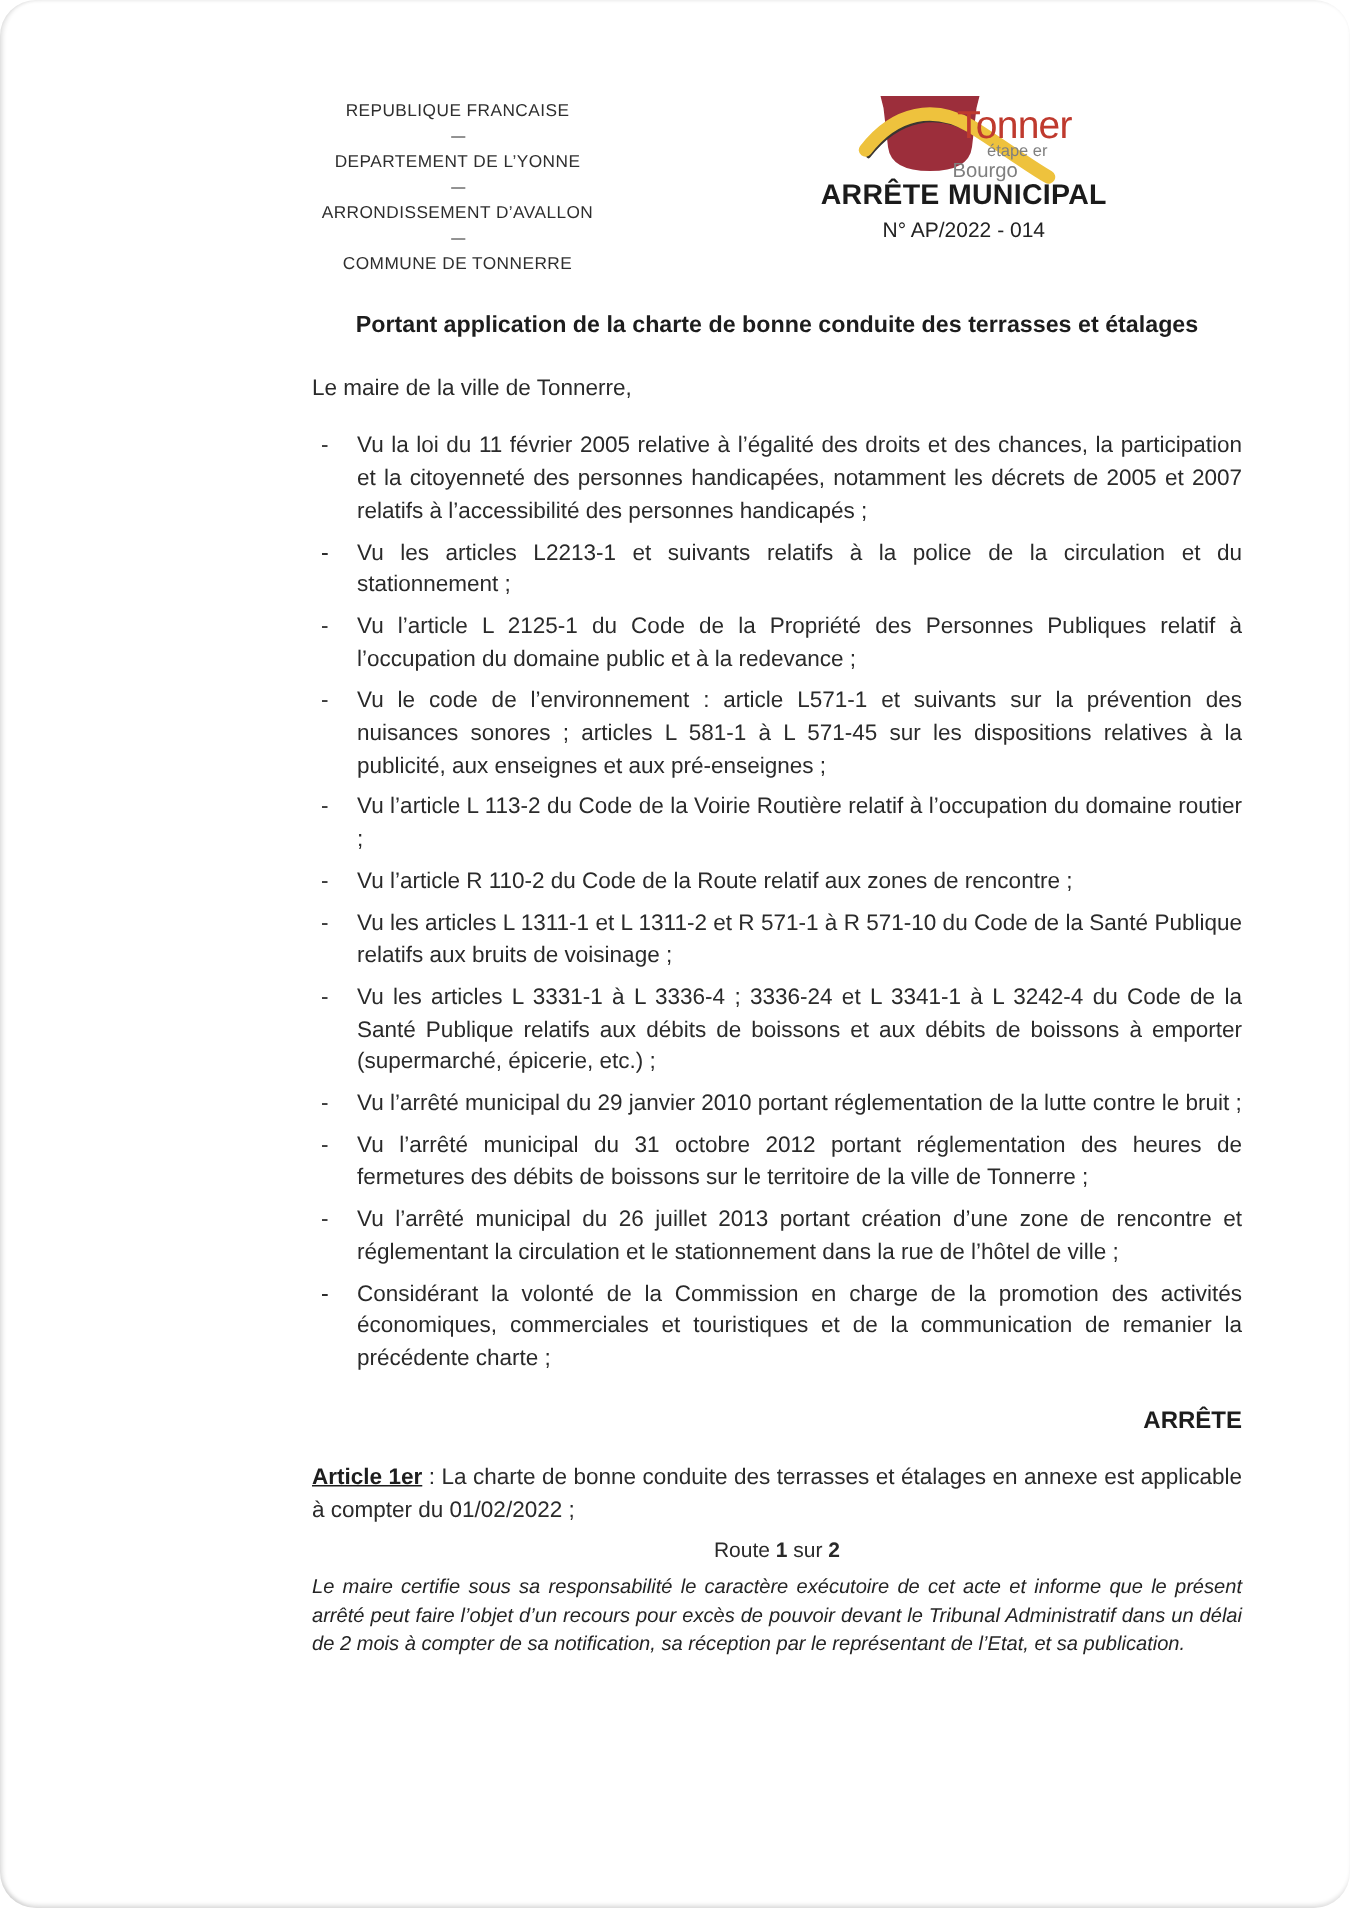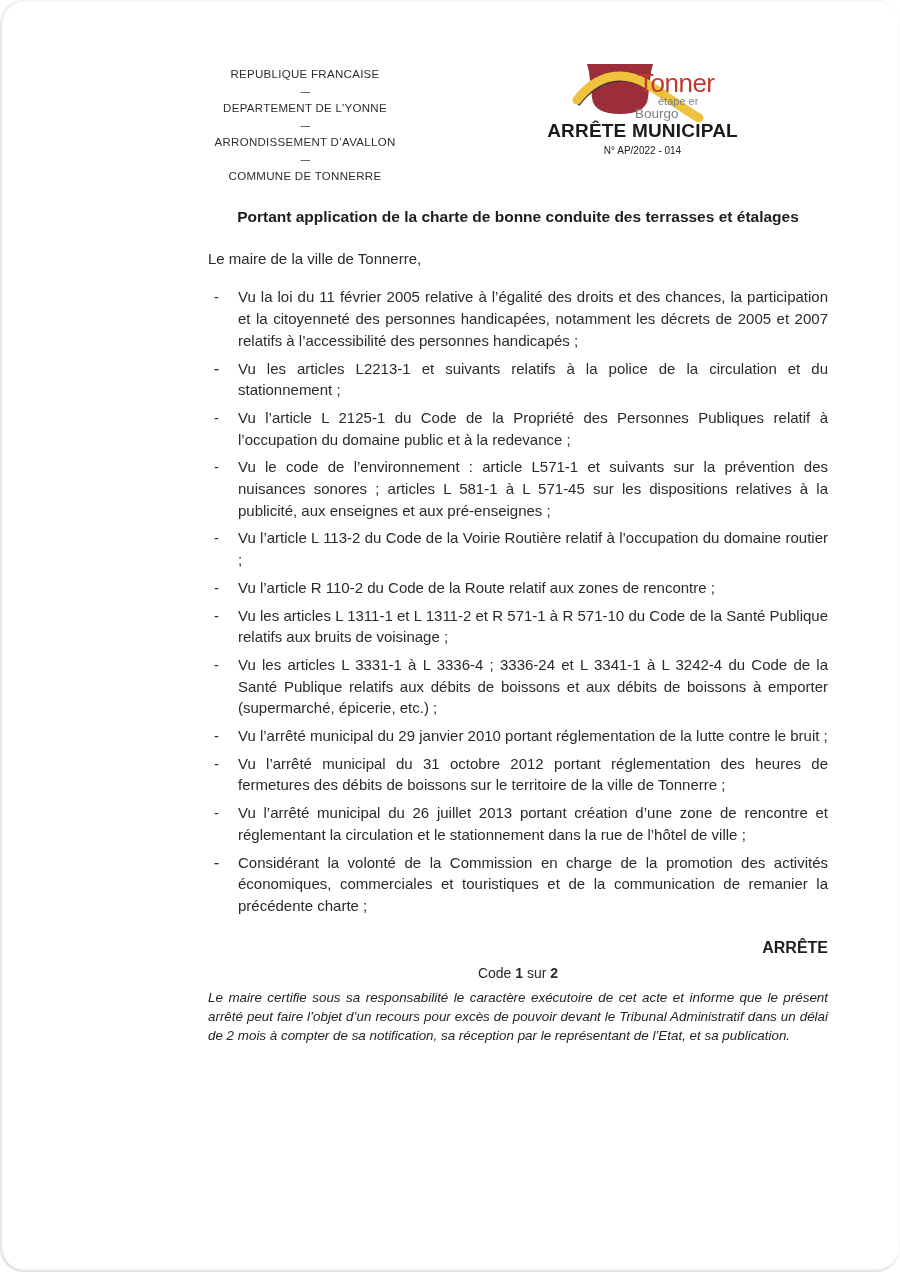--- a/index.html
+++ b/index.html
@@ -26,21 +26,21 @@
   .logo-wrap { position:absolute; left:545px; top:56px; width:195px; }
   .logo-art  { position:relative; height:64px; }
   .logo-svg  { position:absolute; left:18px; top:2px; width:150px; height:66px; }
   .logo-name {
     position:absolute; left:93px; top:14px; font-size:26px; font-weight:normal;
     color:#bf3a2e; letter-spacing:-.5px; line-height:1;
   }
   .logo-tag1 { position:absolute; left:113px; top:40px; font-size:11px;   color:#7f7f7f; line-height:1; }
   .logo-tag2 { position:absolute; left:90px; top:51px; font-size:13.5px; color:#7f7f7f; line-height:1; }
   .doc-type   { margin-top:0; text-align:center; font-weight:bold; font-size:19px; color:#1b1b1b; letter-spacing:.2px; }
-  .doc-number { margin-top:3px; text-align:center; font-size:10px; color:#222; }
+  .doc-number { margin-top:3px; text-align:center; font-size:14px; color:#222; }
 
   
   .content { position:absolute; left:208px; top:206px; width:620px; font-size:15px; line-height:21.7px; }
   .doc-title { text-align:center; font-weight:bold; font-size:15.5px; color:#1d1d1d; margin-bottom:20px; }
   .salutation { margin-bottom:17px; }
 
   .visa-list { list-style:none; }
   .visa-list li {
     position:relative; padding-left:30px; margin-bottom:6px;
     text-align:justify;
@@ -103,19 +103,20 @@
       <li><span class="dash">-</span><span>Vu les articles L 3331-1 à L 3336-4 ; 3336-24 et L 3341-1 à L 3242-4 du Code de la Santé Publique relatifs aux débits de boissons et aux débits de boissons à emporter (supermarché, épicerie, etc.) ;</span></li>
       <li><span class="dash">-</span><span>Vu l’arrêté municipal du 29 janvier 2010 portant réglementation de la lutte contre le bruit ;</span></li>
       <li><span class="dash">-</span><span>Vu l’arrêté municipal du 31 octobre 2012 portant réglementation des heures de fermetures des débits de boissons sur le territoire de la ville de Tonnerre ;</span></li>
       <li><span class="dash">-</span><span>Vu l’arrêté municipal du 26 juillet 2013 portant création d’une zone de rencontre et réglementant la circulation et le stationnement dans la rue de l’hôtel de ville ;</span></li>
       <li><span class="dash">-</span></li>
       <li><span class="dash">-</span><span>Considérant la volonté de la Commission en charge de la promotion des activités économiques, commerciales et touristiques et de la communication de remanier la précédente charte ;</span></li>
     </ul>
 
     <div class="arrete-heading">ARRÊTE</div>
 
+    <p class="article"><span class="label">Article 1er</span><span> : </span><span>La charte de bonne conduite des terrasses et étalages en annexe est applicable à compter du 01/02/2022 ;</span></p>
 
-    <div class="page-num"><span>Code</span> <span class="b">1</span><span> sur </span><span class="b">2</span></div>
+    <div class="page-num"><span>Route</span> <span class="b">1</span><span> sur </span><span class="b">2</span></div>
 
     <p class="legal">Le maire certifie sous sa responsabilité le caractère exécutoire de cet acte et informe que le présent arrêté peut faire l’objet d’un recours pour excès de pouvoir devant le Tribunal Administratif dans un délai de 2 mois à compter de sa notification, sa réception par le représentant de l’Etat, et sa publication.</p>
   </div>
 
 </div>
 
 </body></html>

